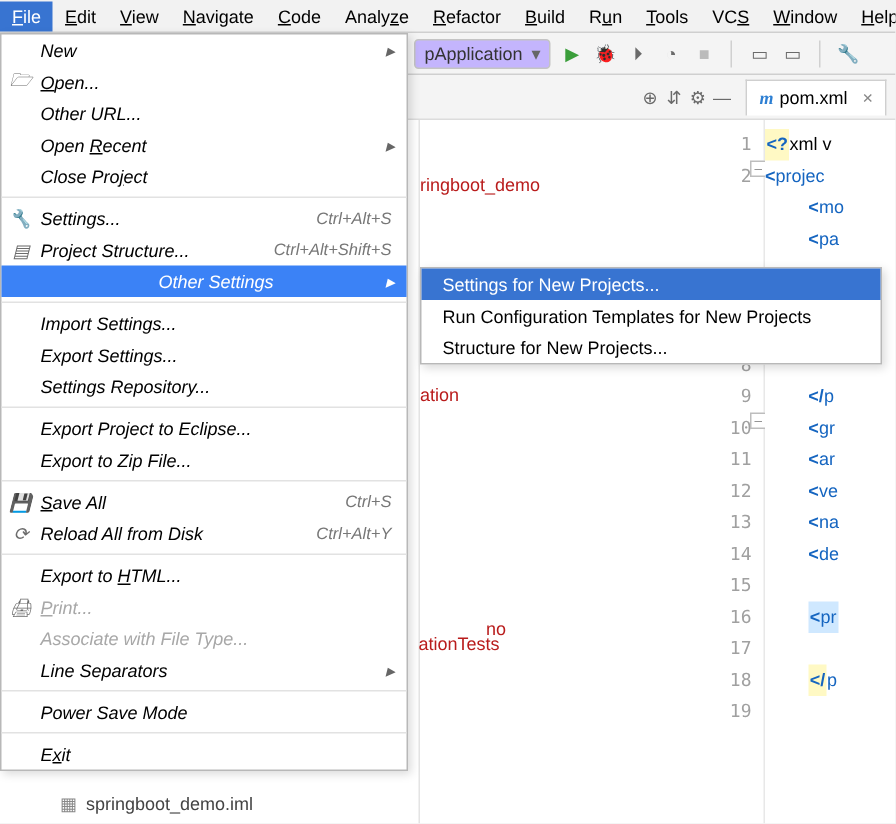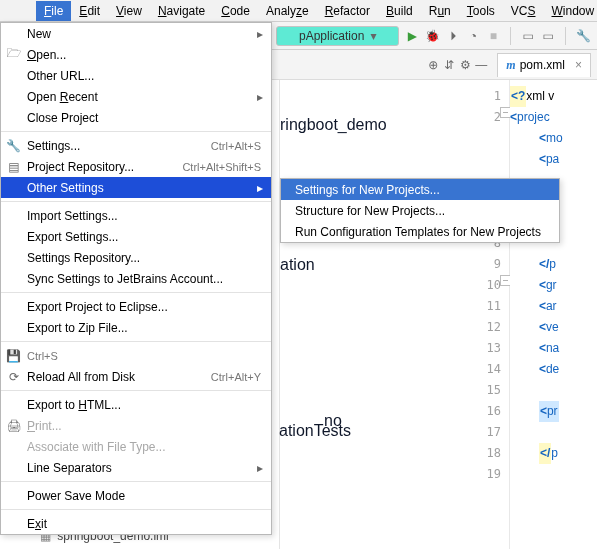--- a/index.html
+++ b/index.html
@@ -1,24 +1,24 @@
 <!DOCTYPE html>
 <html><head>
 <meta charset="utf-8">
 <style>
 * { margin: 0; padding: 0; box-sizing: border-box; font-family: "Segoe UI", Arial, sans-serif; font-size: 12px; }
 body { background: #f2f2f2; width: 597px; height: 549px; overflow: hidden; position: relative; }
 
 .menubar { display: flex; background: #f2f2f2; height: 22px; align-items: center; border-bottom: 1px solid #cfcfcf; }
 .menubar .mitem { padding: 3px 8px; cursor: pointer; }
-.menubar .mitem.active { background: #3874d1; color: #fff; margin-left: 36px; }
+.menubar .mitem.active { background: #3874d1; color: #fff; }
 .menubar .mitem u { text-decoration: underline; }
 
 .toolbar { display: flex; height: 28px; align-items: center; padding: 0 6px; gap: 6px; border-bottom: 1px solid #cfcfcf; background: #f4f4f4; }
-.runconfig { display: flex; align-items: center; border: 1px solid #c4c4c4; border-radius: 3px; padding: 2px 22px; background: #5eead4; margin-left: 270px; }
+.runconfig { display: flex; align-items: center; border: 1px solid #c4c4c4; border-radius: 3px; padding: 2px 6px; background: #c4b5fd; margin-left: 270px; }
 .runconfig span { color: #333; }
 .tbicon { width: 16px; height: 16px; display: inline-flex; align-items: center; justify-content: center; color: #6a6a6a; }
 .tbicon.run { color: #3b9e3b; }
 .tbicon.debug { color: #3b9e3b; }
 .sep { width: 1px; height: 18px; background: #d0d0d0; margin: 0 4px; }
 
 .subbar { display: flex; height: 30px; align-items: center; background: #f4f4f4; border-bottom: 1px solid #dcdcdc; padding-right: 6px; }
 .sub-spacer { flex: 1; }
 .tab { display: flex; align-items: center; background: #fff; border: 1px solid #cfcfcf; border-bottom: none; padding: 4px 8px; gap: 4px; margin-left: 8px; }
 .tab .mico { color: #2d7fd3; font-weight: bold; font-style: italic; font-family: serif; }
@@ -29,35 +29,35 @@
 .gutter { width: 40px; background: #fff; border-right: 1px solid #e8e8e8; padding-top: 6px; }
 .gutter div { text-align: right; padding-right: 8px; color: #a0a0a0; font-family: Consolas, monospace; font-size: 12px; height: 21px; line-height: 21px; }
 .code { flex: 1; background: #fff; padding-top: 6px; position: relative; }
 .code pre { font-family: Consolas, monospace; font-size: 12px; line-height: 21px; white-space: pre; }
 .c-tag { color: #1565c0; font-weight: normal; }
 .c-punc { color: #1565c0; font-weight: bold; }
 .hl-y { background: #fff9c4; display: inline-block; padding: 0 1px; }
 .hl-b { background: #cfe8ff; display: inline-block; padding: 0 1px; text-align: center; }
 
 .menu { position: absolute; top: 22px; left: 0; width: 272px; background: #fff; border: 1px solid #b8b8b8; box-shadow: 2px 2px 6px rgba(0,0,0,.15); z-index: 10; }
-.menu .row { display: flex; align-items: center; height: 21px; padding: 0 10px 0 26px; position: relative; cursor: pointer; }
+.menu .row { display: flex; align-items: center; height: 21px; padding: 0 10px 0 26px; position: relative; cursor: pointer; font-style: italic; }
 .menu .row .lab { flex: 1; }
 .menu .row .sc { color: #777; font-size: 11px; }
 .menu .row .arrow { color: #666; position: absolute; right: 8px; }
 .menu .row .ico { position: absolute; left: 5px; width: 16px; display: inline-flex; justify-content: center; color: #6c6c6c; }
-.menu .row.hl { background: #1d4ed8; color: #fff; }
+.menu .row.hl { background: #3b82f6; color: #fff; text-align: center; }
 .menu .row.hl .arrow, .menu .row.hl .sc { color: #fff; }
 .menu .row.disabled { color: #a8a8a8; }
 .menu hr { border: none; border-top: 1px solid #e2e2e2; margin: 3px 0; }
 
-.submenu { position: absolute; top: 178px; left: 280px; width: 280px; background: #fff; border: 1px solid #b8b8b8; box-shadow: 2px 2px 6px rgba(0,0,0,.15); z-index: 11; }
+.submenu { position: absolute; top: 178px; left: 280px; width: 308px; background: #fff; border: 1px solid #b8b8b8; box-shadow: 2px 2px 6px rgba(0,0,0,.15); z-index: 11; }
 .submenu .row { display: flex; align-items: center; height: 21px; padding: 0 14px; cursor: pointer; }
 .submenu .row.hl { background: #3874d1; color: #fff; }
 
-.behind-text { position: absolute; color: #0f172a; font-size: 16px; }
+.behind-text { position: absolute; color: #b91c1c; font-size: 12px; }
 .bt1 { top: 36px; left: 280px; }
 .bt2 { top: 176px; left: 280px; }
 .bt3 { top: 332px; left: 280px; padding-left: 44px; }
 .bt4 { top: 342px; left: 279px; text-align: center; }
 
 .bottom-tree { position: absolute; bottom: 6px; left: 40px; display: flex; align-items: center; gap: 6px; color: #444; }
 .bottom-tree .fico { color: #888; }
 
 .foldmark { position: absolute; right: -2px; width: 11px; height: 11px; border: 1px solid #bdbdbd; background: #fff; font-size: 9px; line-height: 8px; text-align: center; color: #888; }
 </style>
@@ -183,50 +183,48 @@
       <span class="lab">Close Pro<u>j</u>ect</span>
     </div>
   <hr>
   <div class="row">
       <span class="ico">🔧</span>
       <span class="lab">Settings...</span>
       <span class="sc">Ctrl+Alt+S</span>
     </div>
   <div class="row">
       <span class="ico">▤</span>
-      <span class="lab">Project Repository...</span>
+      <span class="lab">Project Structure...</span>
       <span class="sc">Ctrl+Alt+Shift+S</span>
     </div>
   <div class="row hl">
       <span class="lab">Other Settings</span>
       <span class="arrow">▸</span>
     </div>
   <hr>
   <div class="row">
       <span class="lab">Import Settings...</span>
     </div>
   <div class="row">
       <span class="lab">Export Settings...</span>
     </div>
   <div class="row">
       <span class="lab">Settings Repository...</span>
     </div>
-  <div class="row">
-      <span class="lab">Sync Settings to JetBrains Account...</span>
-    </div>
   <hr>
   <div class="row">
       <span class="lab">Export Project to Eclipse...</span>
     </div>
   <div class="row">
       <span class="lab">Export to Zip File...</span>
     </div>
   <hr>
   <div class="row">
       <span class="ico">💾</span>
+      <span class="lab"><u>S</u>ave All</span>
       <span class="sc">Ctrl+S</span>
     </div>
   <div class="row">
       <span class="ico">⟳</span>
       <span class="lab">Reload All from Disk</span>
       <span class="sc">Ctrl+Alt+Y</span>
     </div>
   <hr>
   <div class="row">
       <span class="lab">Export to <u>H</u>TML...</span>
@@ -250,23 +248,23 @@
   <div class="row">
       <span class="lab">E<u>x</u>it</span>
     </div>
 </div>
 
 <div class="submenu">
   <div class="row hl">
       <span>Settings for New Projects...</span>
     </div>
   <div class="row">
+      <span>Run Configuration Templates for New Projects</span>
+    </div>
+  <div class="row">
       <span>Structure for New Projects...</span>
-    </div>
-  <div class="row">
-      <span>Run Configuration Templates for New Projects</span>
     </div>
 </div>
 
 <div class="bottom-tree">
   <span class="fico">▦</span>
   <span>springboot_demo.iml</span>
 </div>
 
 </body></html>

